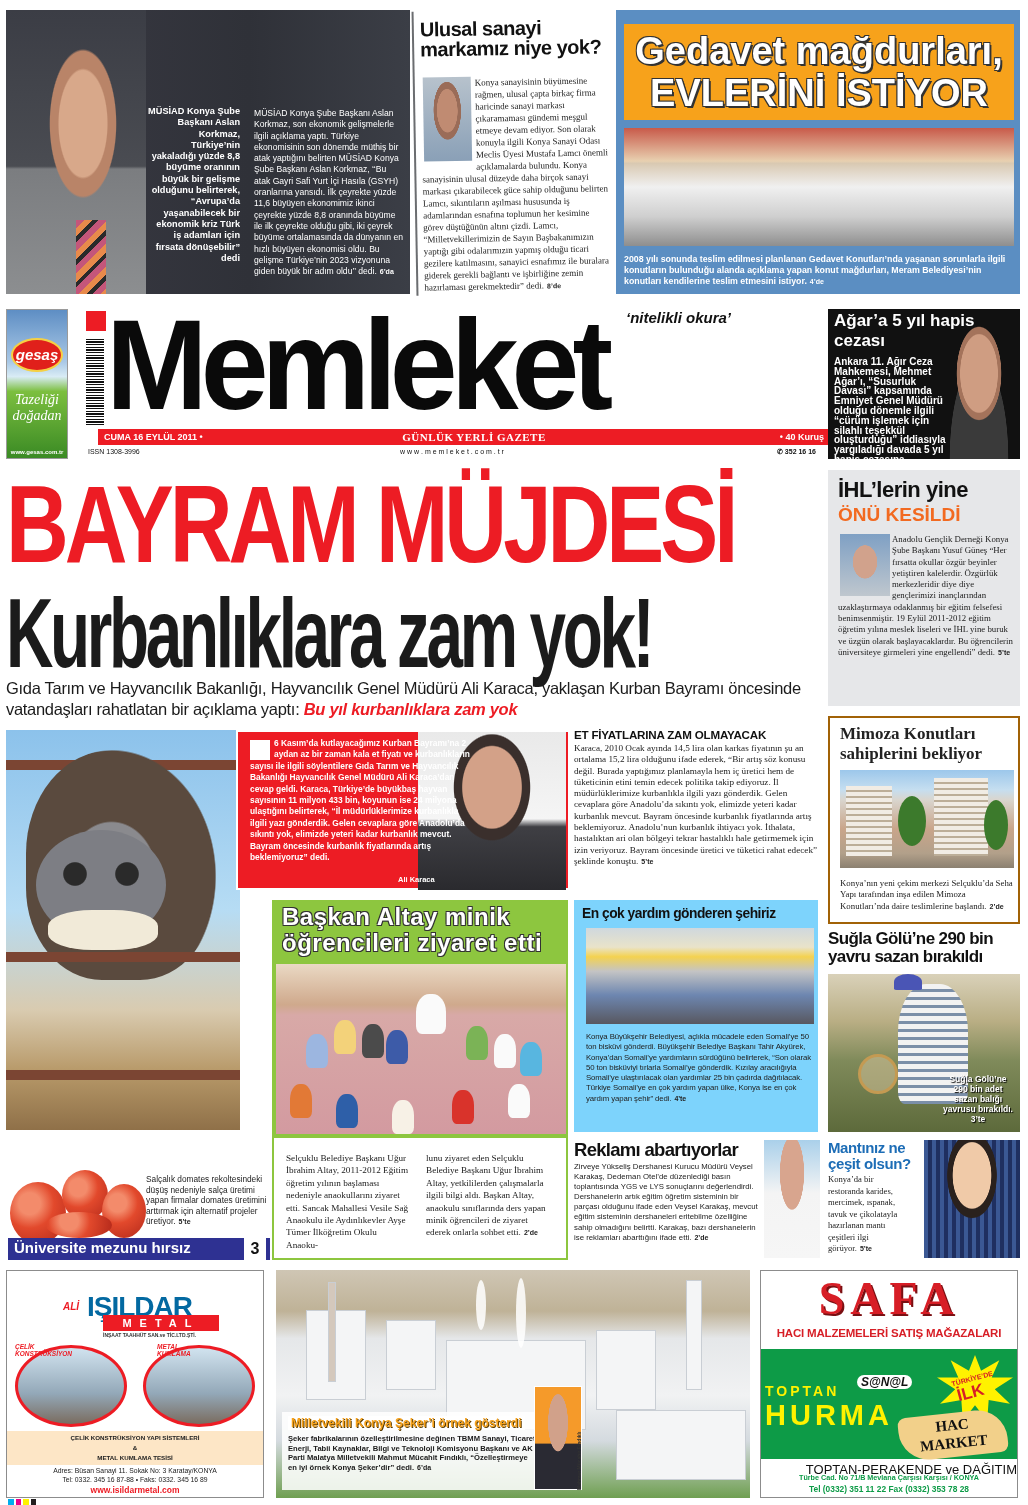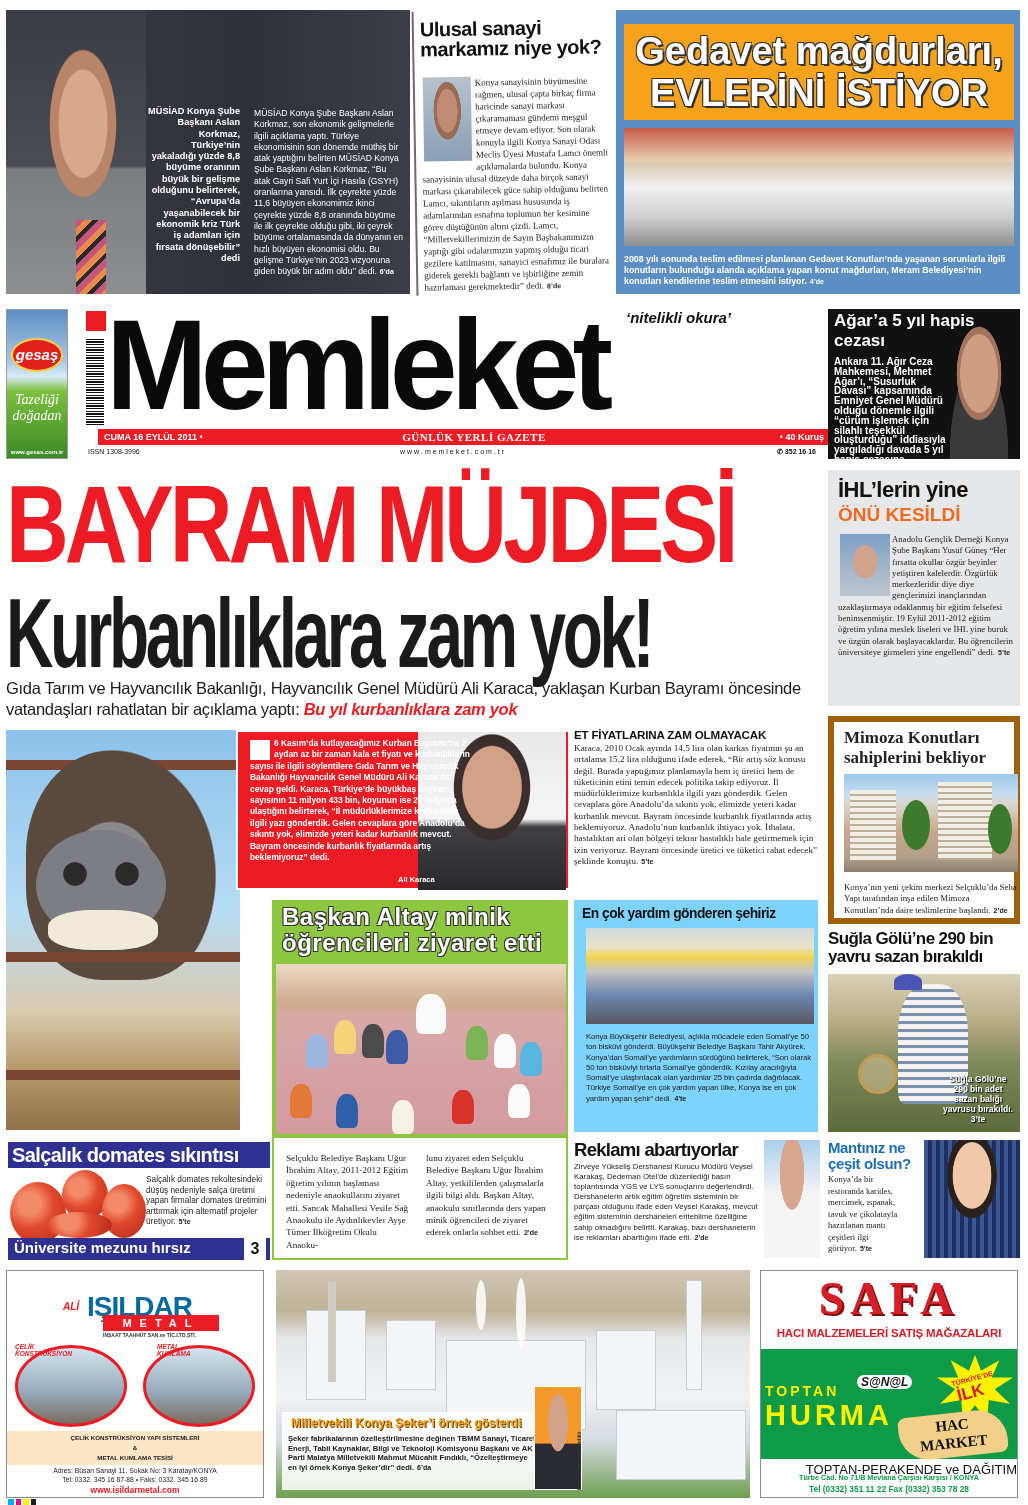--- a/index.html
+++ b/index.html
@@ -85,21 +85,21 @@
   #karaca-box .body { position: absolute; left: 12px; top: 6px; width: 220px; color: #fff; font-size: 8.4px; line-height: 11.4px; font-weight: 700; }
   #karaca-box .body .float { float: left; width: 24px; height: 20px; }
   #karaca-box .photo { position: absolute; right: 2px; top: 0; width: 148px; height: 158px;
     background: radial-gradient(ellipse at 50% 35%, #d3a188 0 28%, #3a2f2c 29% 36%, transparent 37%), linear-gradient(180deg,#e9e9e9 0%, #f5f5f5 55%, #3f3f44 60%, #2a2a2e 100%); }
   #karaca-box .photo-cap { position: absolute; left: 160px; bottom: 4px; color: #fff; font-size: 7.5px; font-weight: 700; margin-top: 42px; }
 
   #et { left: 574px; top: 728px; width: 244px; }
   #et h3 { font-size: 11.6px; font-weight: 700; color: #111; letter-spacing: -0.2px; }
   #et .body { font-family: "Liberation Serif", serif; font-size: 9.2px; line-height: 11.3px; color: #222; margin-top: 2px; }
 
-  #mimoza { left: 828px; top: 716px; width: 192px; height: 208px; border: 6px solid #a16207; background: #fff; }
+  #mimoza { left: 828px; top: 716px; width: 192px; height: 208px; border: 2px solid #a16207; background: #fff; }
   #mimoza h2 { position: absolute; left: 10px; top: 6px; font-family: "Liberation Serif", serif; font-size: 17px; line-height: 20px; font-weight: 700; color: #222; }
   #mimoza .photo { position: absolute; left: 10px; top: 52px; width: 174px; height: 98px;
     background: linear-gradient(180deg,#9cc7eb 0%,#c5def0 20%,#d9d6cf 30%,#c9a58a 60%,#b2a08a 85%,#8b8070 100%); }
   #mimoza .photo .b1, #mimoza .photo .b2 { position: absolute; bottom: 12px; background: repeating-linear-gradient(180deg,#f1ece4 0 4px,#bcae98 4px 6px); }
   #mimoza .photo .b1 { left: 6px; width: 46px; height: 70px; }
   #mimoza .photo .b2 { left: 94px; width: 54px; height: 78px; }
   #mimoza .photo .t1 { position: absolute; left: 58px; top: 26px; width: 28px; height: 50px; border-radius: 50%; background: #3c7a2c; }
   #mimoza .photo .t2 { position: absolute; left: 144px; top: 30px; width: 24px; height: 50px; border-radius: 50%; background: #3c7a2c; }
   #mimoza .body { position: absolute; left: 10px; top: 160px; width: 176px; font-family: "Liberation Serif", serif; font-size: 8.8px; line-height: 11.3px; color: #222; }
 
@@ -320,23 +320,20 @@
   </div>
 </div>
 
 <div id="yardim" class="abs">
   <h2>En çok yardım gönderen şehiriz</h2>
   <div class="photo"></div>
   <div class="body"><span>Konya Büyükşehir Belediyesi, açlıkla mücadele eden Somali’ye 50 ton bisküvi gönderdi. Büyükşehir Belediye Başkanı Tahir Akyürek, Konya’dan Somali’ye yardımların sürdüğünü belirterek, “Son olarak 50 ton bisküviyi tırlarla Somali’ye gönderdik. Kızılay aracılığıyla Somali’ye ulaştırılacak olan yardımlar 25 bin çadırda dağıtılacak. Türkiye Somali’ye en çok yardım yapan ülke, Konya ise en çok yardım yapan şehir” dedi.</span><span class="ref">4’te</span></div>
 </div>
 
 <div id="salca" class="abs">
-  <div class="bar">
-      <h2>Salçalık domates sıkıntısı</h2>
-    </div>
   <div class="tom" style="left:4px;top:42px;width:56px;height:62px"></div>
   <div class="tom" style="left:56px;top:30px;width:46px;height:50px"></div>
   <div class="tom" style="left:96px;top:44px;width:44px;height:54px"></div>
   <div class="tom" style="left:40px;top:72px;width:66px;height:26px"></div>
   <div class="body"><span>Salçalık domates rekoltesindeki düşüş nedeniyle salça üretimi yapan firmalar domates üretimini arttırmak için alternatif projeler üretiyor.</span><span class="ref">5’te</span></div>
 </div>
 <div id="uni" class="abs">
   <div class="t">Üniversite mezunu hırsız</div>
   <div class="pg">3</div>
 </div>

